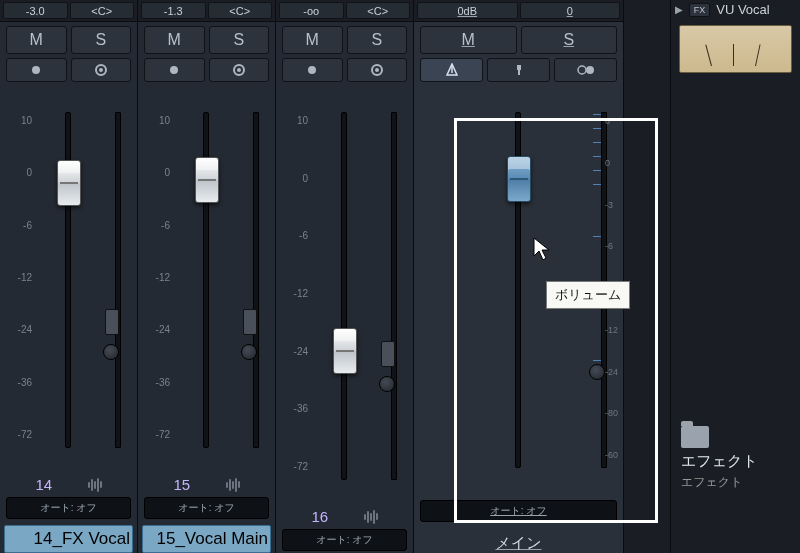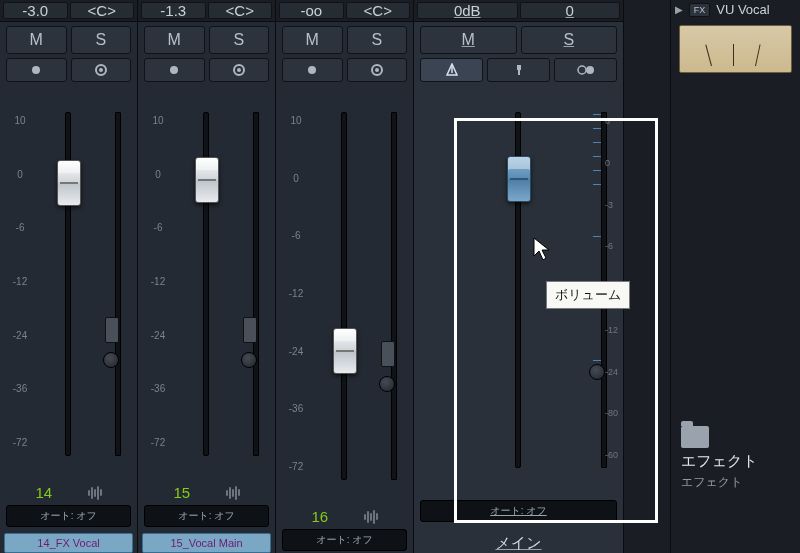--- a/index.html
+++ b/index.html
@@ -41,21 +41,21 @@
     height: 22px;
   }
   .toprow .cell {
     flex: 1;
     background: #262c34;
     border: 1px solid #0f1216;
     border-radius: 2px;
     display: flex;
     align-items: center;
     justify-content: center;
-    font-size: 15px;
+    font-size: 11px;
     color: #c9d1d9;
   }
   .ms-row {
     display: flex;
     gap: 4px;
     padding: 4px 6px;
     height: 36px;
   }
   .ms-btn {
     flex: 1;
@@ -99,21 +99,21 @@
   }
   .scale {
     position: absolute;
     left: 8px;
     top: 30px;
     bottom: 30px;
     width: 24px;
     display: flex;
     flex-direction: column;
     justify-content: space-between;
-    text-align: center;
+    text-align: right;
     font-size: 10px;
     color: #7a828c;
   }
   .scale span { line-height: 1; }
   .track {
     width: 6px;
     background: #0f1216;
     border: 1px solid #000;
     border-radius: 2px;
     position: absolute;
@@ -195,21 +195,21 @@
     bottom:135px;
     width:14px;
     height:26px;
     background:#49505a;
     border:1px solid #111;
     border-radius:2px;
   }
   .number-label {
     text-align:center;
     font-size: 15px;
-    color: #84cc16;
+    color: #c4b5fd;
     padding: 6px 0 2px 0;
     display:flex;
     align-items:center;
     justify-content:space-evenly;
   }
   .wave-ico {
     font-size:14px;
     color:#6c7480;
     display:inline-flex;
     align-items:center;
@@ -228,23 +228,23 @@
     border-radius:3px;
     text-align:center;
     font-size:10px;
     padding:3px 0;
     color:#9aa3ad;
   }
   .name-bar {
     margin: 4px 4px 0 4px;
     border:1px solid #3a6d92;
     background:#7aa7c4;
-    color:#701a75;
-    font-size:11px;
-    text-align:center;
+    color:#000000;
+    font-size:17px;
+    text-align:right;
     padding:3px 2px;
     white-space:nowrap;
     overflow:hidden;
     border-radius:2px;
   }
   .main-label {
     text-align:center;
     font-size:15px;
     color:#d4dbe2;
     padding-top:10px;

